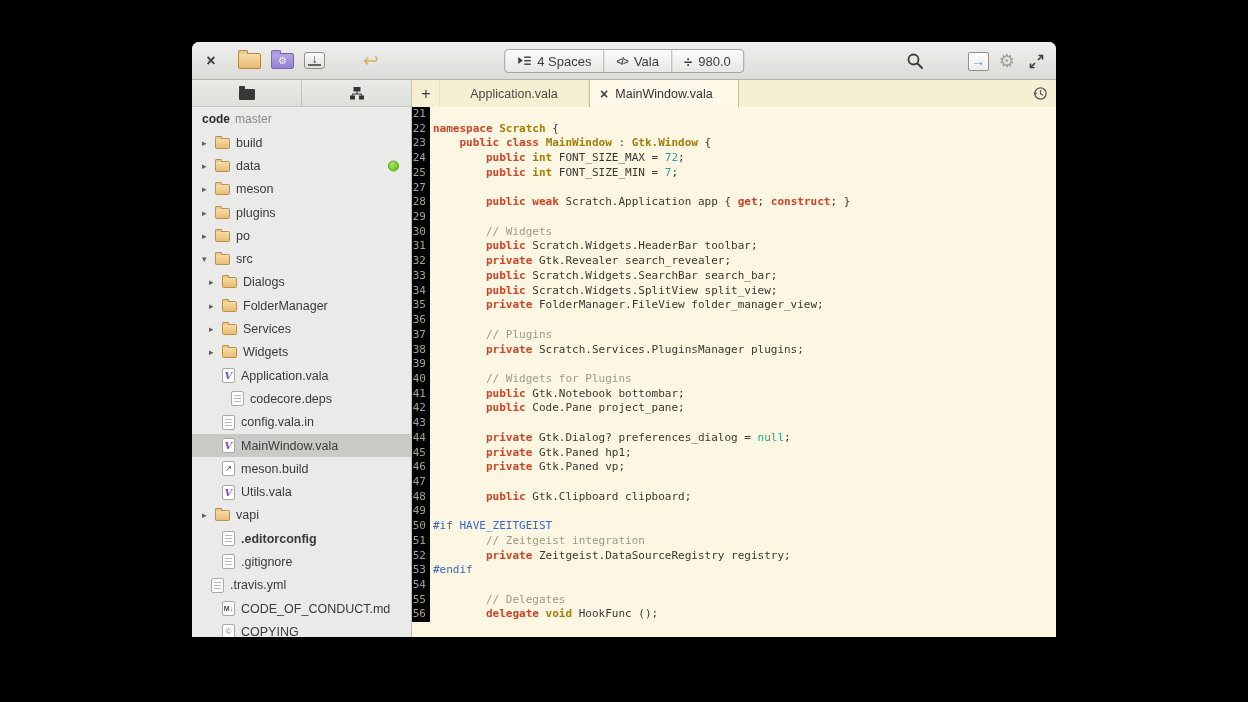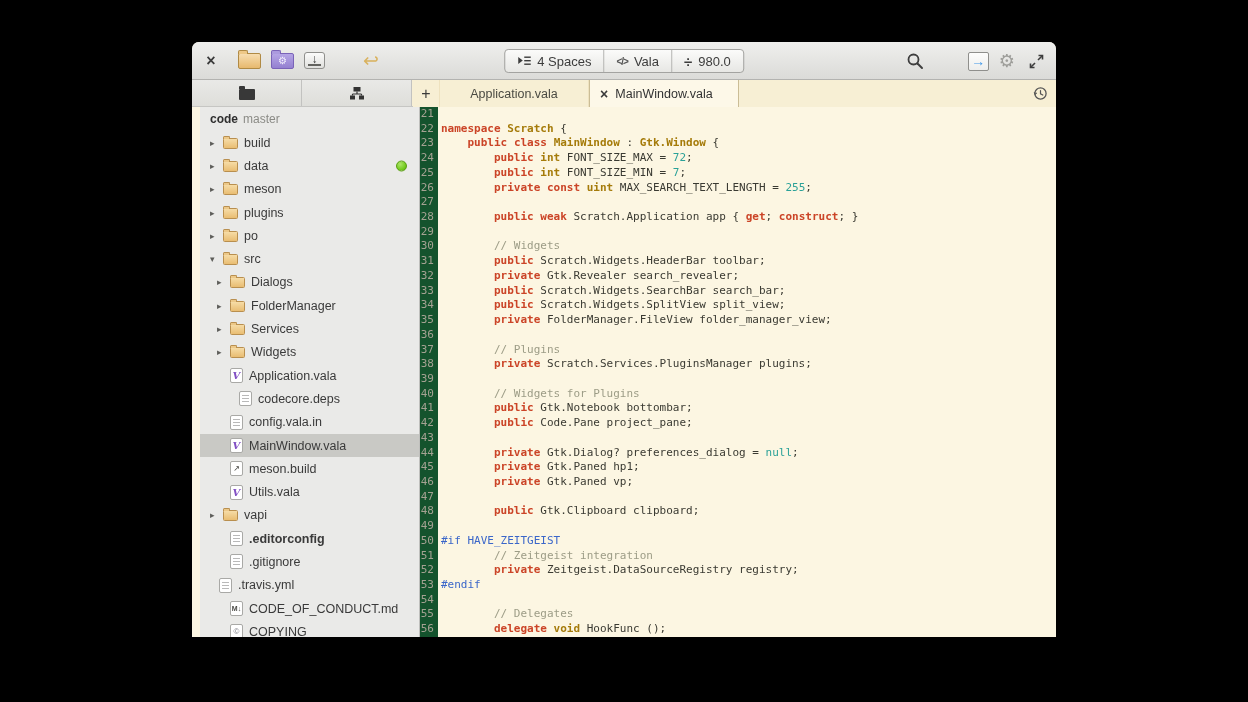--- a/index.html
+++ b/index.html
@@ -63,21 +63,21 @@
          font-size:12.5px; color:#4a4a42; border-left:1px solid #eee2bf; border-right:1px solid #eee2bf; }
   .tab.active { background:#fdf8e8; border-left:1px solid #cbbd96; border-right:1px solid #cbbd96; color:#333; }
   .tab-close { position:absolute; left:10px; top:50%; transform:translateY(-50%);
                font-size:14px; font-weight:bold; color:#3a3a3a; line-height:1; }
   .strip-spacer { flex:1; }
   .history-btn { width:32px; display:flex; align-items:center; justify-content:center; }
 
   
   .main { display:flex; height:530px; }
 
-  .sidebar { width:220px; flex:none; background:#eaeae8; border-right:1px solid #bfbfbc; overflow:hidden;margin-left:8px; }
+  .sidebar { width:220px; flex:none; background:#eaeae8; border-right:1px solid #bfbfbc; overflow:hidden; }
   .proj-header { height:24px; display:flex; align-items:center; padding-left:10px; font-size:12px; }
   .proj-name { font-weight:bold; color:#2f2f2f; }
   .proj-branch { color:#8b8b86; margin-left:5px; }
   .ti { height:23.3px; display:flex; align-items:center; font-size:12.5px; color:#3a3a3a; position:relative; }
   .ti.sel { background:#c9c9c5; }
   .ex { width:13px; flex:none; font-size:9px; color:#5d5d59; }
   .icon-folder { width:15px; height:11px; flex:none; margin-right:6px; margin-top:1px;
       background:linear-gradient(#f6dca6,#e9bd72); border:1px solid #b98f4e; border-radius:1.5px; position:relative; }
   .icon-folder::before { content:""; position:absolute; top:-3px; left:-1px; width:5px; height:2px;
       background:#ecc888; border:1px solid #b98f4e; border-bottom:none; border-radius:1.5px 1.5px 0 0; }
@@ -92,21 +92,21 @@
   .fico-license { font-size:8px; color:#77777f; }
   .ti-label { white-space:nowrap; }
   .dot { position:absolute; right:12px; top:50%; transform:translateY(-50%);
       width:11px; height:11px; border-radius:50%;
       background:radial-gradient(circle at 35% 30%, #aee56a, #76cc21 60%, #5aa80f); border:1px solid #569e0c; }
 
   
   .editor { flex:1; background:#fcf6e2; overflow:hidden; }
   .cl { height:14.72px; line-height:14.72px; display:flex; white-space:pre;
         font-family:"DejaVu Sans Mono", monospace; font-size:11px; }
-  .ln { width:18px; padding-right:4px; flex:none; background:#14532d; color:#a5a293; text-align:right; }
+  .ln { width:18px; padding-right:4px; flex:none; background:#000000; color:#a5a293; text-align:right; }
   .lc { padding-left:3px; color:#3a3a32; }
   .tok-t { color:#3a3a32; }
   .tok-k { color:#cb4427; font-weight:bold; }
   .tok-y { color:#a57b0a; font-weight:bold; }
   .tok-v { color:#2aa198; }
   .tok-p { color:#3a66c9; }
   .tok-c { color:#9c9c86; }
 </style>
 </head>
 <body>
@@ -321,21 +321,20 @@
             <span class="ti-label">COPYING</span>
           </div>
         </div>
     </div>
     <div class="editor" id="code-lines">
         <div class="cl"><span class="ln">21</span><span class="lc"></span></div>
         <div class="cl"><span class="ln">22</span><span class="lc"><span class="tok-k">namespace</span><span class="tok-t"> </span><span class="tok-y">Scratch</span><span class="tok-t"> {</span></span></div>
         <div class="cl"><span class="ln">23</span><span class="lc"><span class="tok-t">    </span><span class="tok-k">public</span><span class="tok-t"> </span><span class="tok-k">class</span><span class="tok-t"> </span><span class="tok-y">MainWindow</span><span class="tok-t"> : </span><span class="tok-y">Gtk.Window</span><span class="tok-t"> {</span></span></div>
         <div class="cl"><span class="ln">24</span><span class="lc"><span class="tok-t">        </span><span class="tok-k">public</span><span class="tok-t"> </span><span class="tok-y">int</span><span class="tok-t"> FONT_SIZE_MAX = </span><span class="tok-v">72</span><span class="tok-t">;</span></span></div>
         <div class="cl"><span class="ln">25</span><span class="lc"><span class="tok-t">        </span><span class="tok-k">public</span><span class="tok-t"> </span><span class="tok-y">int</span><span class="tok-t"> FONT_SIZE_MIN = </span><span class="tok-v">7</span><span class="tok-t">;</span></span></div>
-        <div class="cl"><span class="ln">26</span><span class="lc"><span class="tok-t">        </span><span class="tok-k">private</span><span class="tok-t"> </span><span class="tok-k">const</span><span class="tok-t"> </span><span class="tok-y">uint</span><span class="tok-t"> MAX_SEARCH_TEXT_LENGTH = </span><span class="tok-v">255</span><span class="tok-t">;</span></span></div>
         <div class="cl"><span class="ln">27</span><span class="lc"></span></div>
         <div class="cl"><span class="ln">28</span><span class="lc"><span class="tok-t">        </span><span class="tok-k">public</span><span class="tok-t"> </span><span class="tok-k">weak</span><span class="tok-t"> Scratch.Application app { </span><span class="tok-k">get</span><span class="tok-t">; </span><span class="tok-k">construct</span><span class="tok-t">; }</span></span></div>
         <div class="cl"><span class="ln">29</span><span class="lc"></span></div>
         <div class="cl"><span class="ln">30</span><span class="lc"><span class="tok-t">        </span><span class="tok-c">// Widgets</span></span></div>
         <div class="cl"><span class="ln">31</span><span class="lc"><span class="tok-t">        </span><span class="tok-k">public</span><span class="tok-t"> Scratch.Widgets.HeaderBar toolbar;</span></span></div>
         <div class="cl"><span class="ln">32</span><span class="lc"><span class="tok-t">        </span><span class="tok-k">private</span><span class="tok-t"> Gtk.Revealer search_revealer;</span></span></div>
         <div class="cl"><span class="ln">33</span><span class="lc"><span class="tok-t">        </span><span class="tok-k">public</span><span class="tok-t"> Scratch.Widgets.SearchBar search_bar;</span></span></div>
         <div class="cl"><span class="ln">34</span><span class="lc"><span class="tok-t">        </span><span class="tok-k">public</span><span class="tok-t"> Scratch.Widgets.SplitView split_view;</span></span></div>
         <div class="cl"><span class="ln">35</span><span class="lc"><span class="tok-t">        </span><span class="tok-k">private</span><span class="tok-t"> FolderManager.FileView folder_manager_view;</span></span></div>
         <div class="cl"><span class="ln">36</span><span class="lc"></span></div>

